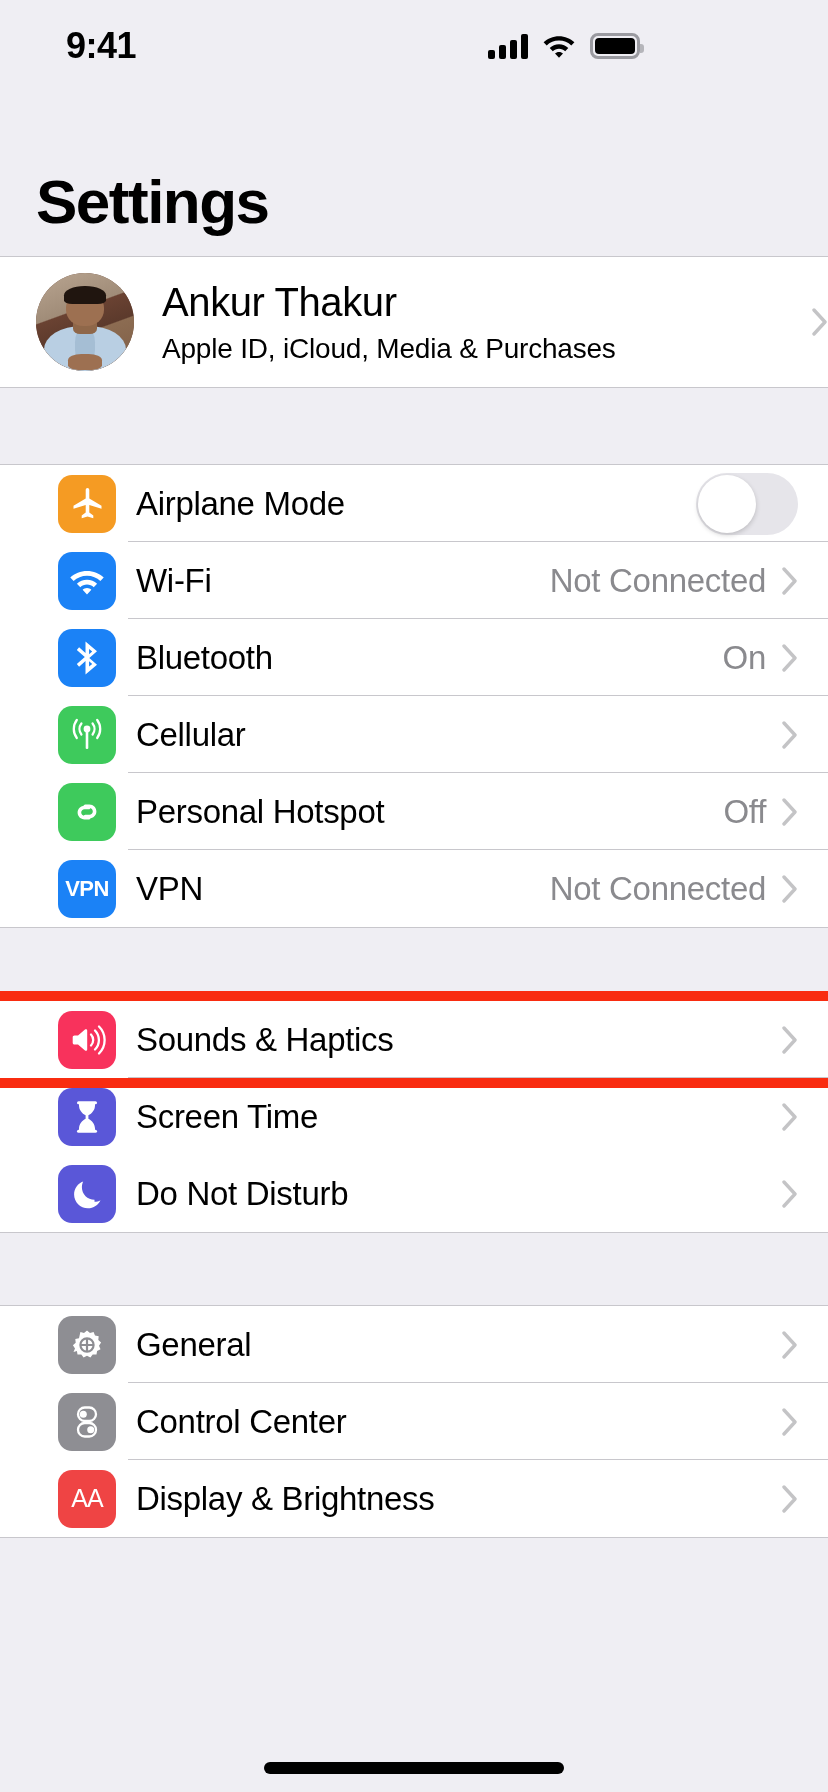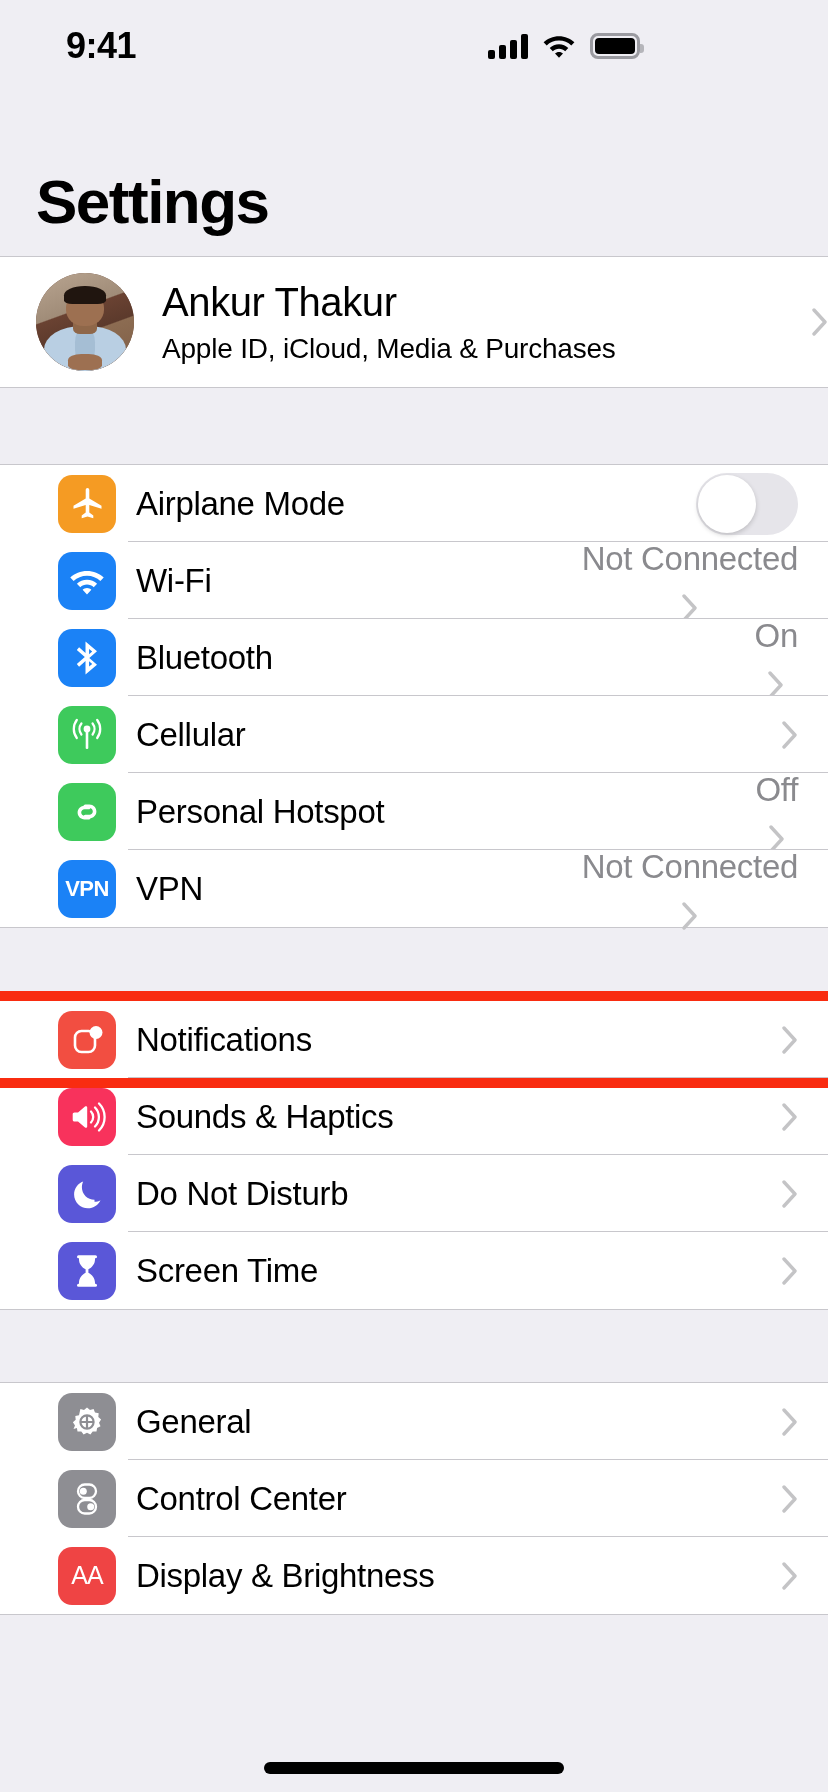--- a/index.html
+++ b/index.html
@@ -51,21 +51,21 @@
     position: absolute; left: 128px; right: 0; bottom: 0; height: 1px; background: #C8C7CC;
   }
   .row:last-child .sep { display: none; }
 
   .icon {
     width: 58px; height: 58px; border-radius: 14px;
     display: flex; align-items: center; justify-content: center;
     flex: none; margin-right: 20px; overflow: hidden;
   }
   .label { font-size: 33px; color: #000; letter-spacing: -0.3px; white-space: nowrap; }
-  .right { margin-left: auto; display: flex; align-items: center; gap: 16px; flex-direction: column; }
+  .right { margin-left: auto; display: flex; align-items: center; gap: 16px; }
   .value { font-size: 33px; color: #8A8A8E; letter-spacing: -0.3px; }
   .chev { width: 16px; height: 28px; flex: none; }
 
   
   .profile {
     display: flex; align-items: center; height: 130px;
     padding-left: 36px; background: #FFF;
   }
   .avatar {
     width: 98px; height: 98px; border-radius: 50%; flex: none; margin-right: 28px;
@@ -246,56 +246,27 @@
               <path d="M2 2 L13 14 L2 26" stroke="#C4C4C6" stroke-width="3.4" fill="none" stroke-linecap="round" stroke-linejoin="round"></path>
             </svg>
           </div>
         </div>
       </div>
 
     <div class="gap" style="height:72px"></div>
 
     <div class="group" id="group-notifications">
         <div class="row">
-          <div class="icon" style="background: rgb(242, 78, 65);">
-            <svg viewBox="0 0 40 40" width="40" height="40">
-              <rect x="8" y="11" width="20" height="21" rx="6.5" fill="none" stroke="#fff" stroke-width="2.6"></rect>
-              <circle cx="29" cy="12.5" r="6.5" fill="#fff"></circle>
-            </svg>
-          </div>
-          <div class="label">Notifications</div>
-          <div class="right">
-            <svg class="chev" viewBox="0 0 16 28">
-              <path d="M2 2 L13 14 L2 26" stroke="#C4C4C6" stroke-width="3.4" fill="none" stroke-linecap="round" stroke-linejoin="round"></path>
-            </svg>
-          </div>
-          <div class="sep"></div>
-        </div>
-        <div class="row">
           <div class="icon" style="background: rgb(248, 50, 92);">
             <svg viewBox="0 0 40 40" width="40" height="40">
               <path d="M18 9.5 11 15.5H7.5c-1 0-1.8.8-1.8 1.8v5.4c0 1 .8 1.8 1.8 1.8H11l7 6c.9.8 2.2.2 2.2-1V10.5c0-1.2-1.3-1.8-2.2-1z" fill="#fff"></path>
               <path d="M24 14.5a8 8 0 0 1 0 11M28 10.5a13.5 13.5 0 0 1 0 19M32 6.5a19 19 0 0 1 0 27" stroke="#fff" stroke-width="2.3" fill="none" stroke-linecap="round"></path>
             </svg>
           </div>
           <div class="label">Sounds &amp; Haptics</div>
-          <div class="right">
-            <svg class="chev" viewBox="0 0 16 28">
-              <path d="M2 2 L13 14 L2 26" stroke="#C4C4C6" stroke-width="3.4" fill="none" stroke-linecap="round" stroke-linejoin="round"></path>
-            </svg>
-          </div>
-          <div class="sep"></div>
-        </div>
-        <div class="row">
-          <div class="icon" style="background: rgb(90, 87, 216);">
-            <svg viewBox="0 0 40 40" width="40" height="40">
-              <path d="M27.5 25.8c-7 0-12.6-5.6-12.6-12.6 0-2 .5-3.9 1.3-5.6-5.3 1.9-9.1 7-9.1 12.9 0 7.6 6.2 13.8 13.8 13.8 5.6 0 10.4-3.3 12.6-8.1-1.8.9-3.8 1.6-6 1.6z" fill="#fff"></path>
-            </svg>
-          </div>
-          <div class="label">Do Not Disturb</div>
           <div class="right">
             <svg class="chev" viewBox="0 0 16 28">
               <path d="M2 2 L13 14 L2 26" stroke="#C4C4C6" stroke-width="3.4" fill="none" stroke-linecap="round" stroke-linejoin="round"></path>
             </svg>
           </div>
           <div class="sep"></div>
         </div>
         <div class="row">
           <div class="icon" style="background: rgb(90, 87, 216);">
             <svg viewBox="0 0 40 40" width="40" height="40">
@@ -303,20 +274,34 @@
               <rect x="10" y="4.2" width="20" height="3" rx="1.5" fill="#fff"></rect>
               <rect x="10" y="32.8" width="20" height="3" rx="1.5" fill="#fff"></rect>
             </svg>
           </div>
           <div class="label">Screen Time</div>
           <div class="right">
             <svg class="chev" viewBox="0 0 16 28">
               <path d="M2 2 L13 14 L2 26" stroke="#C4C4C6" stroke-width="3.4" fill="none" stroke-linecap="round" stroke-linejoin="round"></path>
             </svg>
           </div>
+        </div>
+        <div class="row">
+          <div class="icon" style="background: rgb(90, 87, 216);">
+            <svg viewBox="0 0 40 40" width="40" height="40">
+              <path d="M27.5 25.8c-7 0-12.6-5.6-12.6-12.6 0-2 .5-3.9 1.3-5.6-5.3 1.9-9.1 7-9.1 12.9 0 7.6 6.2 13.8 13.8 13.8 5.6 0 10.4-3.3 12.6-8.1-1.8.9-3.8 1.6-6 1.6z" fill="#fff"></path>
+            </svg>
+          </div>
+          <div class="label">Do Not Disturb</div>
+          <div class="right">
+            <svg class="chev" viewBox="0 0 16 28">
+              <path d="M2 2 L13 14 L2 26" stroke="#C4C4C6" stroke-width="3.4" fill="none" stroke-linecap="round" stroke-linejoin="round"></path>
+            </svg>
+          </div>
+          <div class="sep"></div>
         </div>
       </div>
 
     <div class="gap" style="height:72px"></div>
 
     <div class="group" id="group-system">
         <div class="row">
           <div class="icon" style="background: rgb(142, 142, 147);">
             <svg viewBox="0 0 40 40" width="40" height="40">
               <path d="M20 5.5 23 8l3.6-1 1.4 3.5 3.7.7-.4 3.8 2.8 2.5-2.1 3.2 1.5 3.5-3.4 1.7-.6 3.7-3.8-.2-2.3 3-3.4-1.7-3.4 1.7-2.3-3-3.8.2-.6-3.7L6.5 27l1.5-3.5-2.1-3.2 2.8-2.5-.4-3.8 3.7-.7L13.4 7l3.6 1L20 5.5z" fill="#fff"></path>

